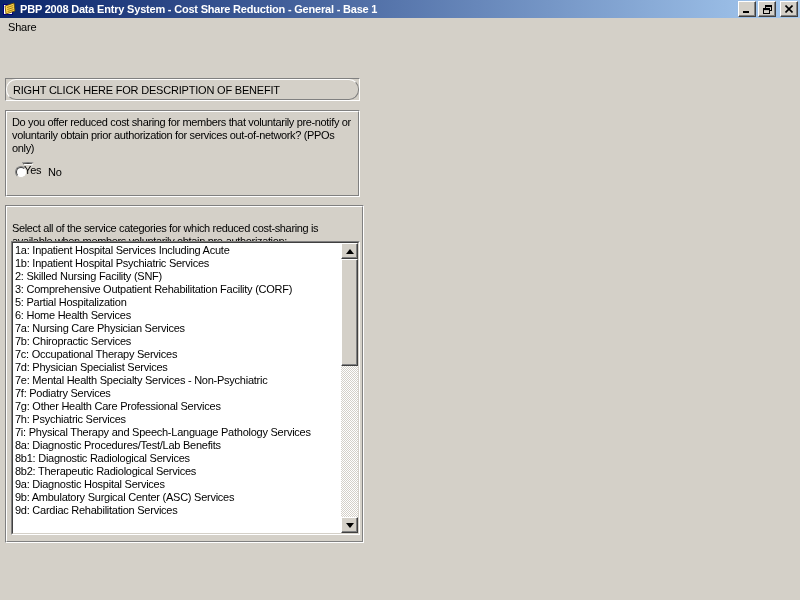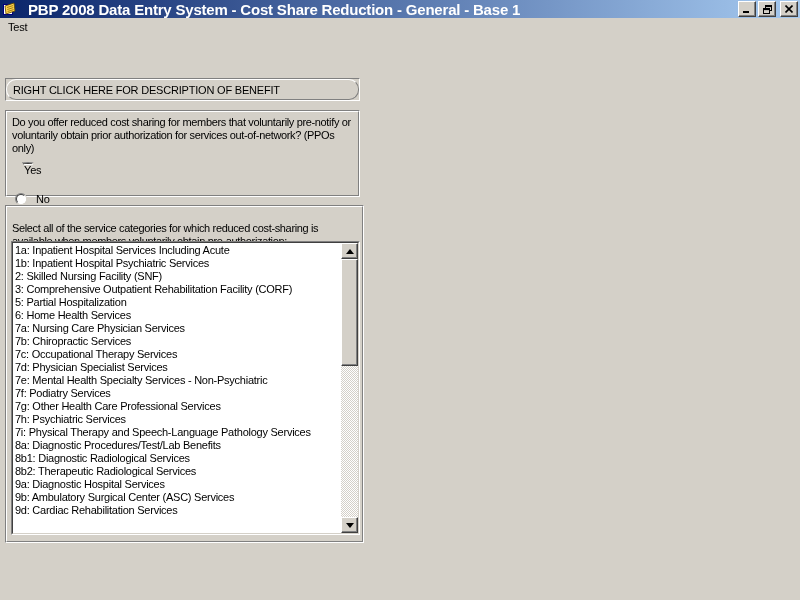--- a/index.html
+++ b/index.html
@@ -10,22 +10,22 @@
   }
 
   
   .titlebar {
     position:absolute; left:0; top:0; width:800px; height:18px;
     background:linear-gradient(to right,#0a246a,#a6caf0);
     display:flex; align-items:center;
   }
   .app-icon { width:14px; height:14px; margin-left:2px; flex:0 0 auto; }
   .title-text {
-    flex:1 1 auto; color:#fff; font-weight:bold; font-size:15px;
-    padding-left:12px; letter-spacing:-0.2px; white-space:nowrap; overflow:hidden;
+    flex:1 1 auto; color:#fff; font-weight:bold; font-size:11px;
+    padding-left:4px; letter-spacing:-0.2px; white-space:nowrap; overflow:hidden;
   }
   .tb-btn {
     width:16px; height:14px; margin-right:2px; flex:0 0 auto;
     display:flex; align-items:center; justify-content:center;
   }
   .tb-btn.gap { margin-right:4px; }
 
   
   .raised {
     background:#d4d0c8;
@@ -64,21 +64,21 @@
   
   .q-frame { left:5px; top:110px; width:353px; height:85px; }
   .q-text {
     margin:4px 5px 0 5px; line-height:13px; letter-spacing:-0.35px;
   }
   .radio-row {
     position:absolute; left:8px; height:14px;
     display:flex; align-items:center;
   }
   .radio-row.yes { top:50px;flex-direction:column; }
-  .radio-row.no  { top:80px; }
+  .radio-row.no  { top:53px;gap:12px; }
   .radio {
     width:12px; height:12px; box-sizing:border-box; border-radius:50%;
     background:#fff; position:relative;
     border:1px solid; border-color:#808080 #d4d0c8 #d4d0c8 #808080;
   }
   .radio::after {
     content:""; position:absolute; inset:0; border-radius:50%;
     border:1px solid; border-color:#404040 #ffffff #ffffff #404040;
   }
   .radio-label { margin-left:9px; letter-spacing:-0.2px; }
@@ -150,21 +150,21 @@
       </svg>
     </span>
     <span class="tb-btn raised">
       <svg width="8" height="8" viewBox="0 0 8 8">
           <path d="M0.5,0.5 L7.5,7.5 M7.5,0.5 L0.5,7.5" stroke="#000" stroke-width="1.6"></path>
         </svg>
     </span>
   </div>
 
   <div class="menubar">
-    <span class="menu-item">Test</span>
+    <span class="menu-item">Share</span>
   </div>
 
   <div class="etched banner">
     <div class="inner">
       <span class="banner-text">RIGHT CLICK HERE FOR DESCRIPTION OF BENEFIT</span>
     </div>
   </div>
 
   <div class="etched q-frame">
     <div class="inner">

